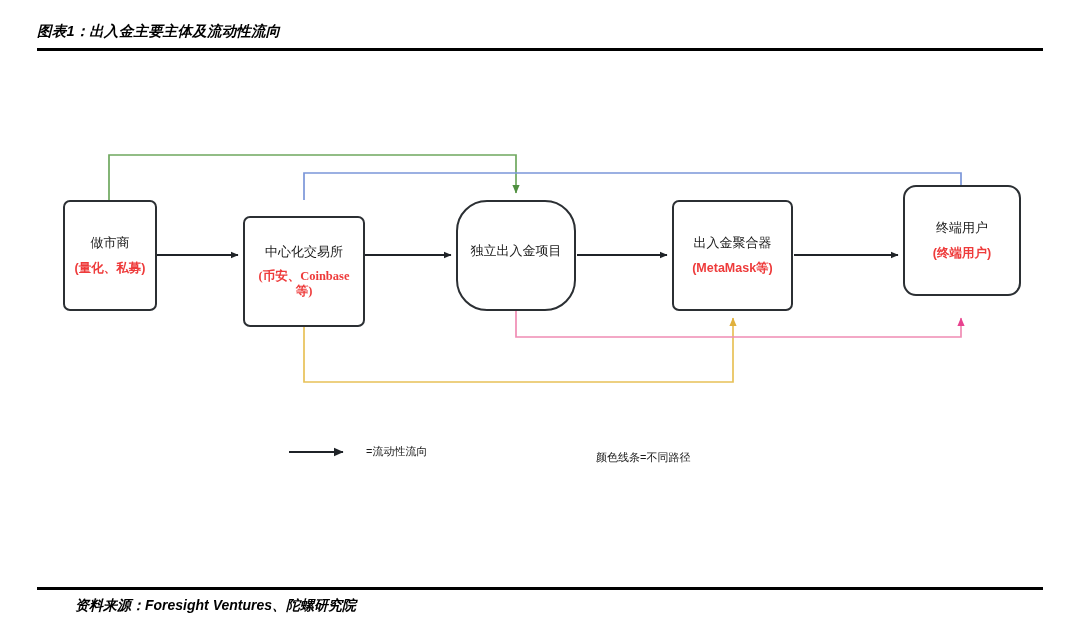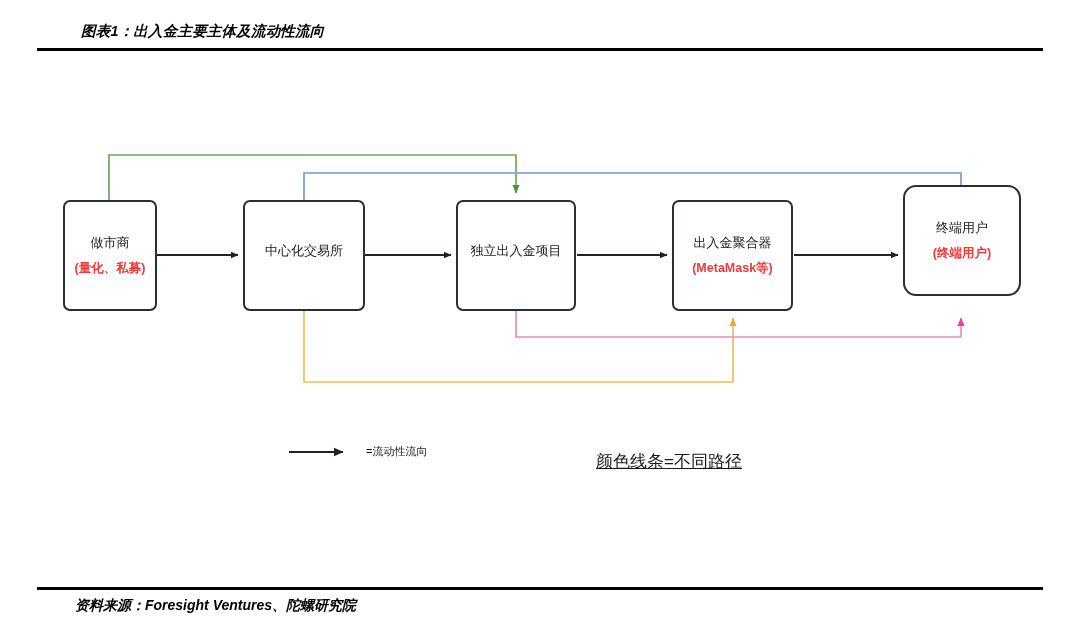--- a/index.html
+++ b/index.html
@@ -22,21 +22,20 @@
     top: 22px;
     width: 1006px;
   }
   #chart-title {
     font-size: 14.5px;
     font-weight: bold;
     font-style: italic;
     color: #000000;
     letter-spacing: 0.2px;
     white-space: nowrap;
-    margin-left: 44px;
   }
   #header-rule {
     position: absolute;
     left: 37px;
     top: 48px;
     width: 1006px;
     height: 3px;
     background: #000000;
   }
 
@@ -126,24 +125,23 @@
   #legend-arrow-svg { display: block; }
   #legend-flow-label {
     font-size: 11px;
     color: #1a1a1a;
     white-space: nowrap;
   }
   #legend-color-label {
     position: absolute;
     left: 308px;
     top: 6px;
-    font-size: 17px;
+    font-size: 11px;
     color: #1a1a1a;
     white-space: nowrap;
-    text-decoration: underline;
   }
 </style>
 </head>
 <body>
 
 <div id="chart-header">
   <div id="chart-title">图表1：出入金主要主体及流动性流向</div>
 </div>
 <div id="header-rule"></div>
 
@@ -180,25 +178,26 @@
     <path d="M304,311 L304,382 L733,382 L733,318" stroke="#e8c158" stroke-width="1.7" fill="none" marker-end="url(#ah-gold)"></path>
 
     <path d="M516,311 L516,337 L961,337 L961,318" stroke="#f08cb4" stroke-width="1.7" fill="none" marker-end="url(#ah-pink)"></path>
   </svg>
 
   <div class="node" style="left:63px; top:200px; width:94px; height:111px;">
     <div class="node-title">做市商</div>
     <div class="node-sub">(量化、私募)</div>
   </div>
 
-  <div class="node" style="left:243px; top:200px; width:122px; height:111px;font-family:Liberation Serif, serif;">
+  <div class="node" style="left:243px; top:216px; width:122px; height:111px;font-family:Liberation Serif, serif;">
     <div class="node-title">中心化交易所</div>
-  </div>
-
-  <div class="node" style="left:456px; top:200px; width:120px; height:111px;">
+    <div class="node-sub">(币安、Coinbase等)</div>
+  </div>
+
+  <div class="node" style="left:456px; top:200px; width:120px; height:111px;border-radius:31px;">
     <div class="node-title">独立出入金项目</div>
   </div>
 
   <div class="node" style="left:672px; top:200px; width:121px; height:111px;text-align:right;">
     <div class="node-title">出入金聚合器</div>
     <div class="node-sub">(MetaMask等)</div>
   </div>
 
   <div class="node" style="left:903px; top:185px; width:118px; height:111px;border-radius:13px;">
     <div class="node-title">终端用户</div>

